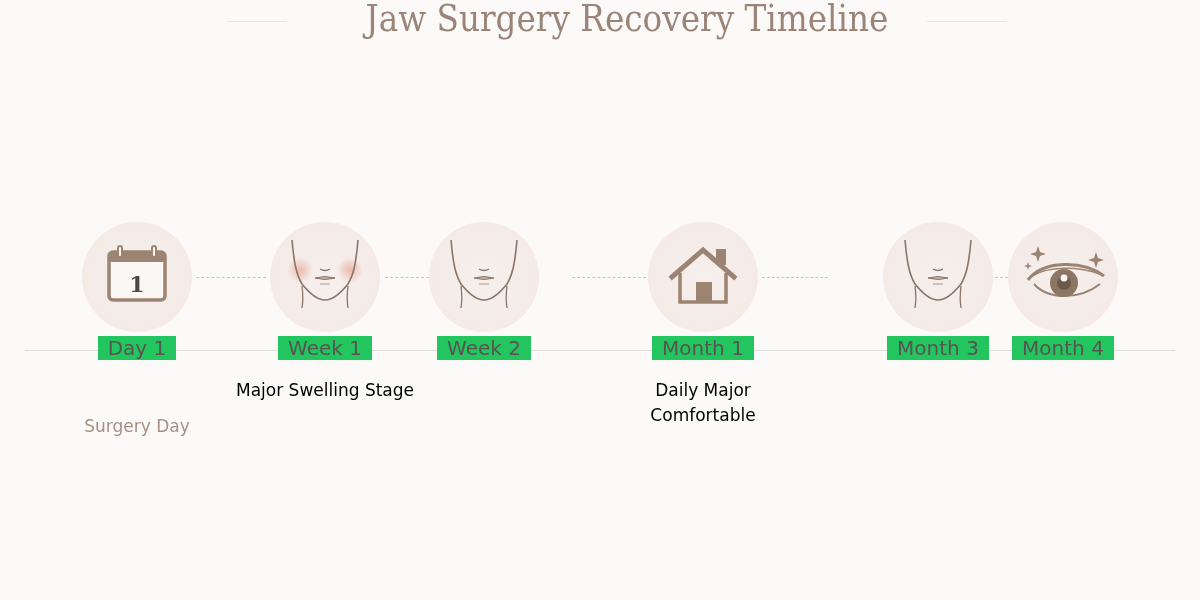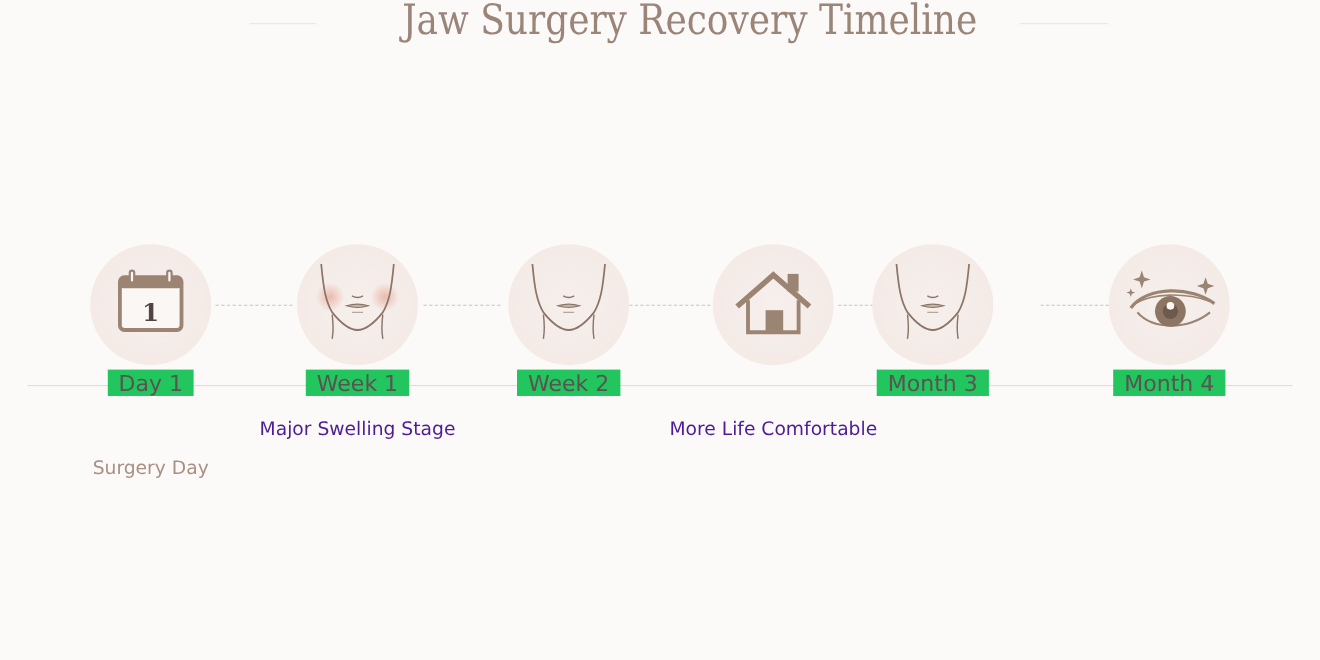--- a/index.html
+++ b/index.html
@@ -27,21 +27,21 @@
     background: radial-gradient(circle at 50% 50%, #f6efec 0%, #f4ebe7 70%, #f2e8e4 100%);
   }
   .circle svg { position:absolute; left:0; top:0; width:110px; height:110px; }
   .step-label {
     position:absolute; top:336px; left:0; width:200px; text-align:center;
     font-size:20px; color:#5a5352; background:transparent;
   }
   .step-label span { background:#22c55e; padding:0 10px; }
   .step-desc {
     position:absolute; top:378px; left:0; width:200px; text-align:center;
-    font-size:17px; line-height:25px; color:#4c1d95;
+    font-size:17px; line-height:25px; color:#000000;
   }
   .step-desc.accent { color:#a89083;margin-top:36px; }
 </style>
 </head>
 <body>
 
 <div class="title-wrap">
   <div class="title-rule" style="left:200px;width:60px;"></div>
   <div class="title">Jaw Surgery Recovery Timeline</div>
   <div class="title-rule" style="left:900px;width:80px;"></div>
@@ -84,21 +84,21 @@
       <path d="M32 64 C33 72 33 80 32 86 M78 64 C77 72 77 80 78 86" fill="none" stroke="#8a7568" stroke-width="1.3"></path>
       <path d="M50 47 Q55 50 60 47" fill="none" stroke="#8a7568" stroke-width="1.3"></path>
       <path d="M45 56 Q55 53 65 56 Q55 59 45 56 Z" fill="#c9b6ab" stroke="#8a7568" stroke-width="1"></path>
       <path d="M50 62 L60 62" stroke="#b8a69c" stroke-width="1.2"></path>
     </svg>
   </div>
   <div class="step-label"><span>Week 1</span></div>
   <div class="step-desc">Major Swelling Stage</div>
 </div>
 
-<div class="step" style="left:517px;">
+<div class="step" style="left:484px;">
   <div class="circle">
     <svg viewBox="0 0 110 110">
       <path d="M22 18 C24 40 26 52 32 62 C40 72 48 78 55 78 C62 78 70 72 78 62 C84 52 86 40 88 18" fill="none" stroke="#8a7568" stroke-width="1.6"></path>
       <path d="M32 64 C33 72 33 80 32 86 M78 64 C77 72 77 80 78 86" fill="none" stroke="#8a7568" stroke-width="1.3"></path>
       <path d="M50 47 Q55 50 60 47" fill="none" stroke="#8a7568" stroke-width="1.3"></path>
       <path d="M45 56 Q55 53 65 56 Q55 59 45 56 Z" fill="#c9b6ab" stroke="#8a7568" stroke-width="1"></path>
       <path d="M50 62 L60 62" stroke="#b8a69c" stroke-width="1.2"></path>
     </svg>
   </div>
   <div class="step-label"><span>Week 2</span></div>
@@ -106,24 +106,25 @@
 
 <div class="step" style="left:703px;">
   <div class="circle">
     <svg viewBox="0 0 110 110">
       <rect x="68" y="27" width="10" height="16" fill="#9b8472"></rect>
       <path d="M24 55 L55 28 L86 55" fill="none" stroke="#9b8472" stroke-width="5" stroke-linejoin="miter" stroke-linecap="square"></path>
       <path d="M32 51 L32 80 L78 80 L78 51" fill="none" stroke="#9b8472" stroke-width="3.5"></path>
       <rect x="48" y="60" width="16" height="20" fill="#9b8472"></rect>
     </svg>
   </div>
-  <div class="step-desc">More Life Comfortable</div>
+  <div class="step-label"><span>Month 1</span></div>
+  <div class="step-desc">Daily Major Comfortable</div>
 </div>
 
-<div class="step" style="left:848px;">
+<div class="step" style="left:938px;">
   <div class="circle">
     <svg viewBox="0 0 110 110">
       <path d="M22 18 C24 40 26 52 32 62 C40 72 48 78 55 78 C62 78 70 72 78 62 C84 52 86 40 88 18" fill="none" stroke="#8a7568" stroke-width="1.6"></path>
       <path d="M32 64 C33 72 33 80 32 86 M78 64 C77 72 77 80 78 86" fill="none" stroke="#8a7568" stroke-width="1.3"></path>
       <path d="M50 47 Q55 50 60 47" fill="none" stroke="#8a7568" stroke-width="1.3"></path>
       <path d="M45 56 Q55 53 65 56 Q55 59 45 56 Z" fill="#c9b6ab" stroke="#8a7568" stroke-width="1"></path>
       <path d="M50 62 L60 62" stroke="#b8a69c" stroke-width="1.2"></path>
     </svg>
   </div>
   <div class="step-label"><span>Month 3</span></div>

